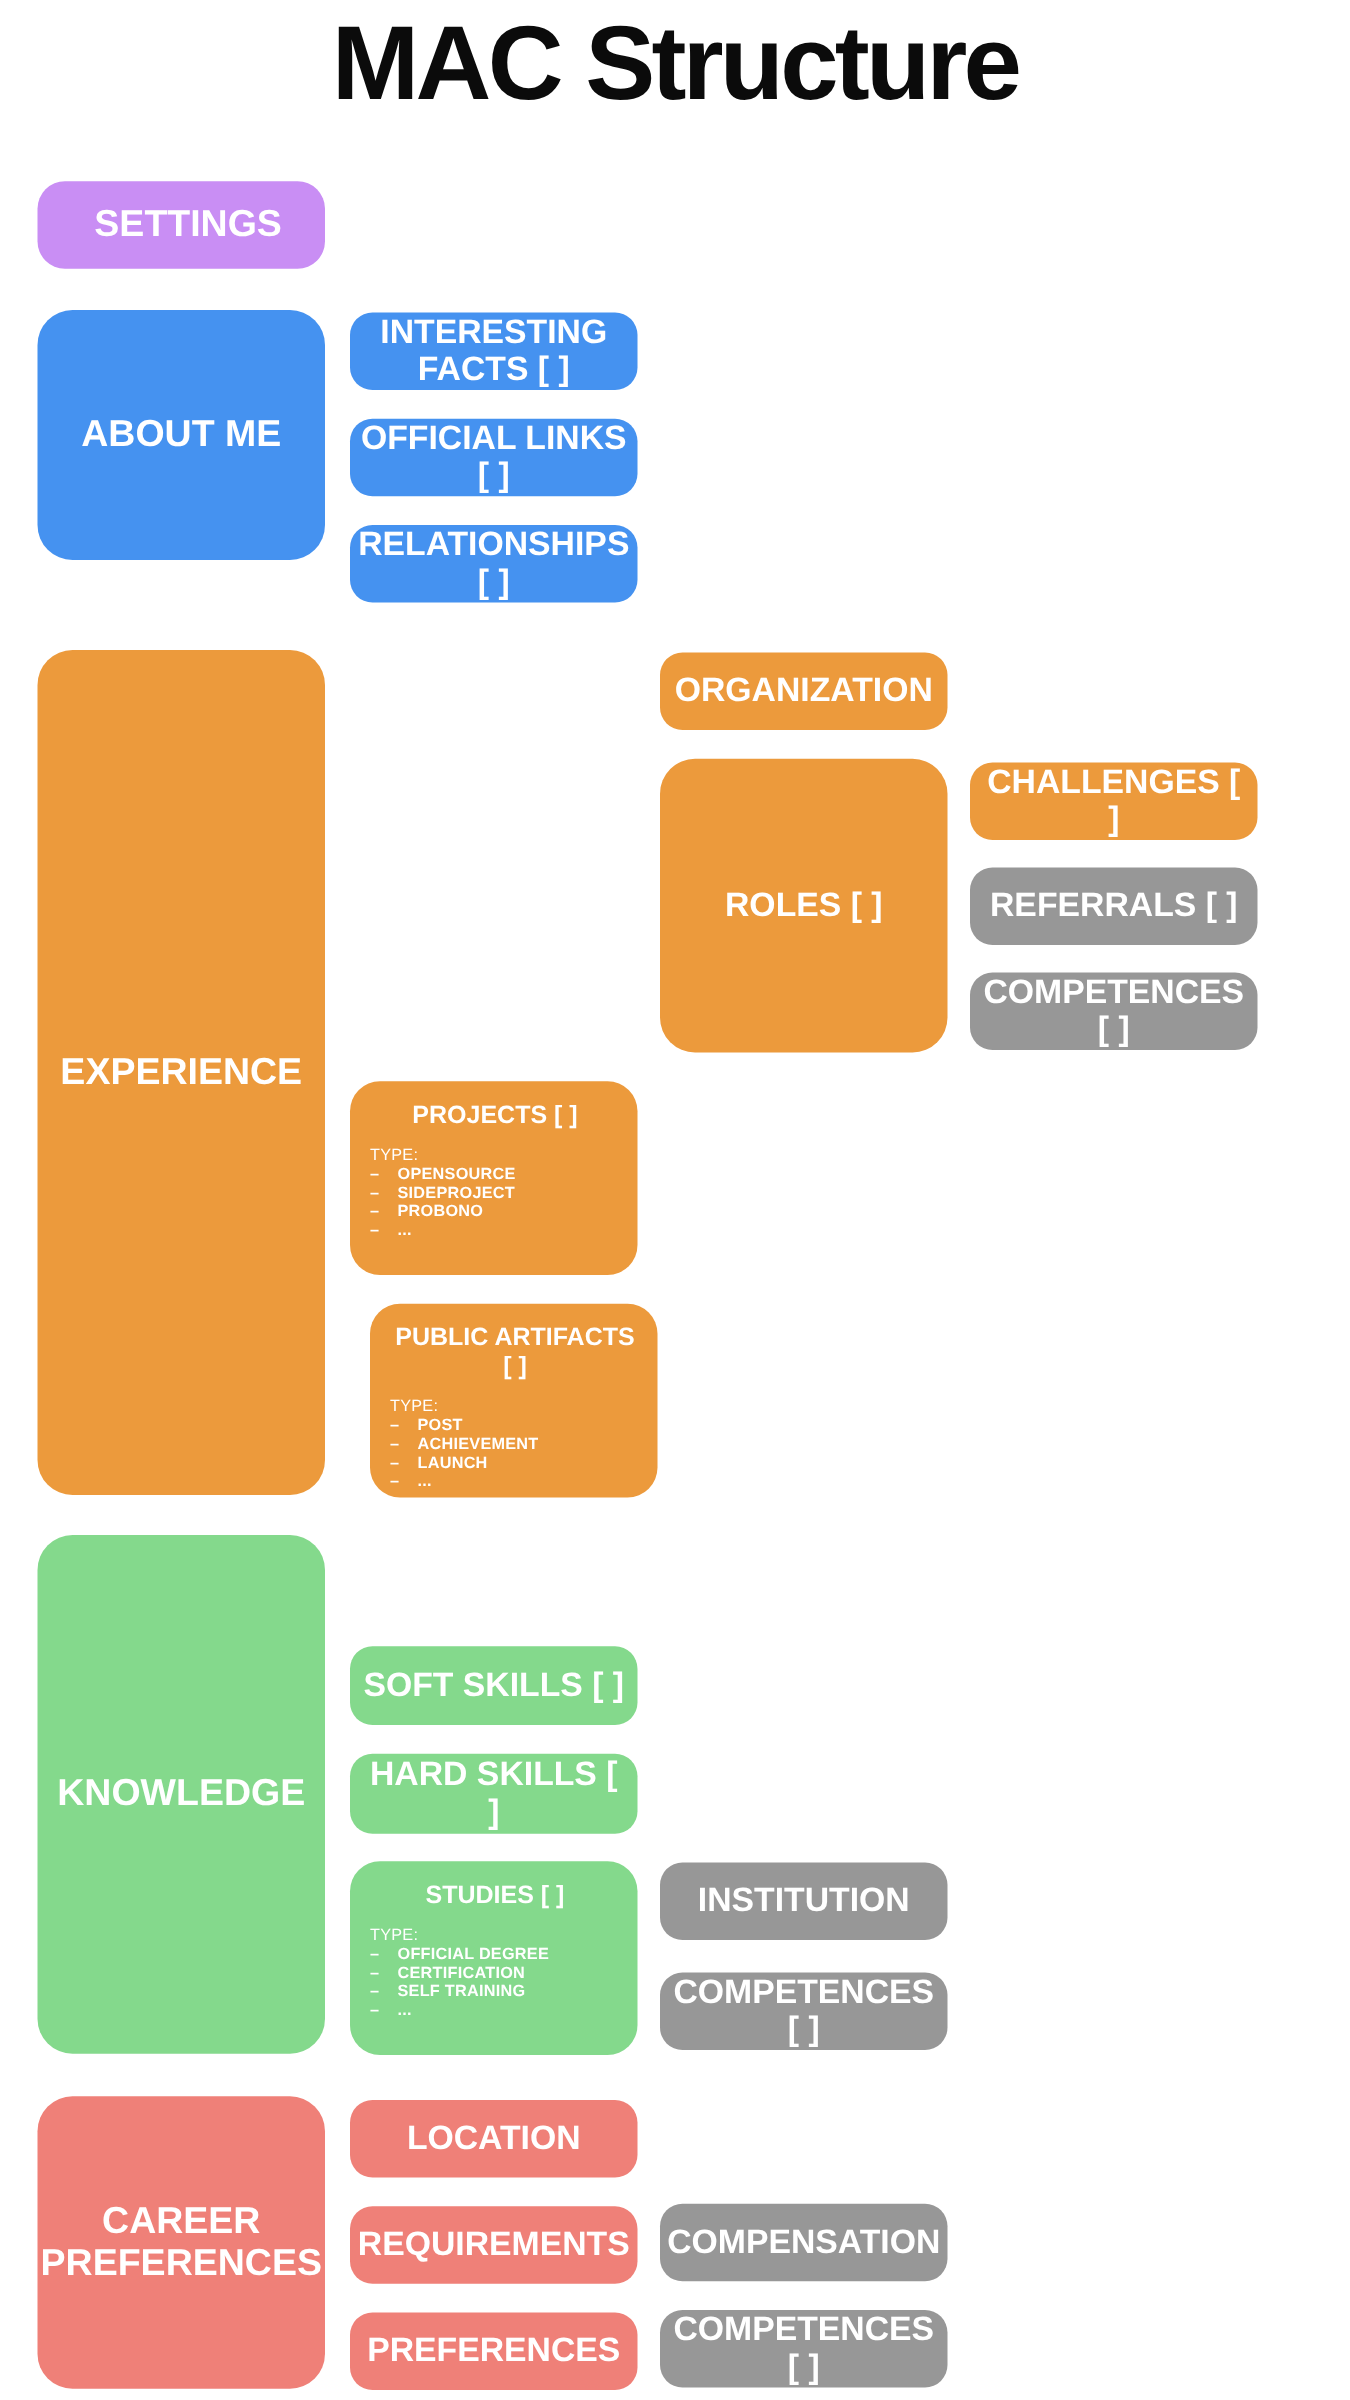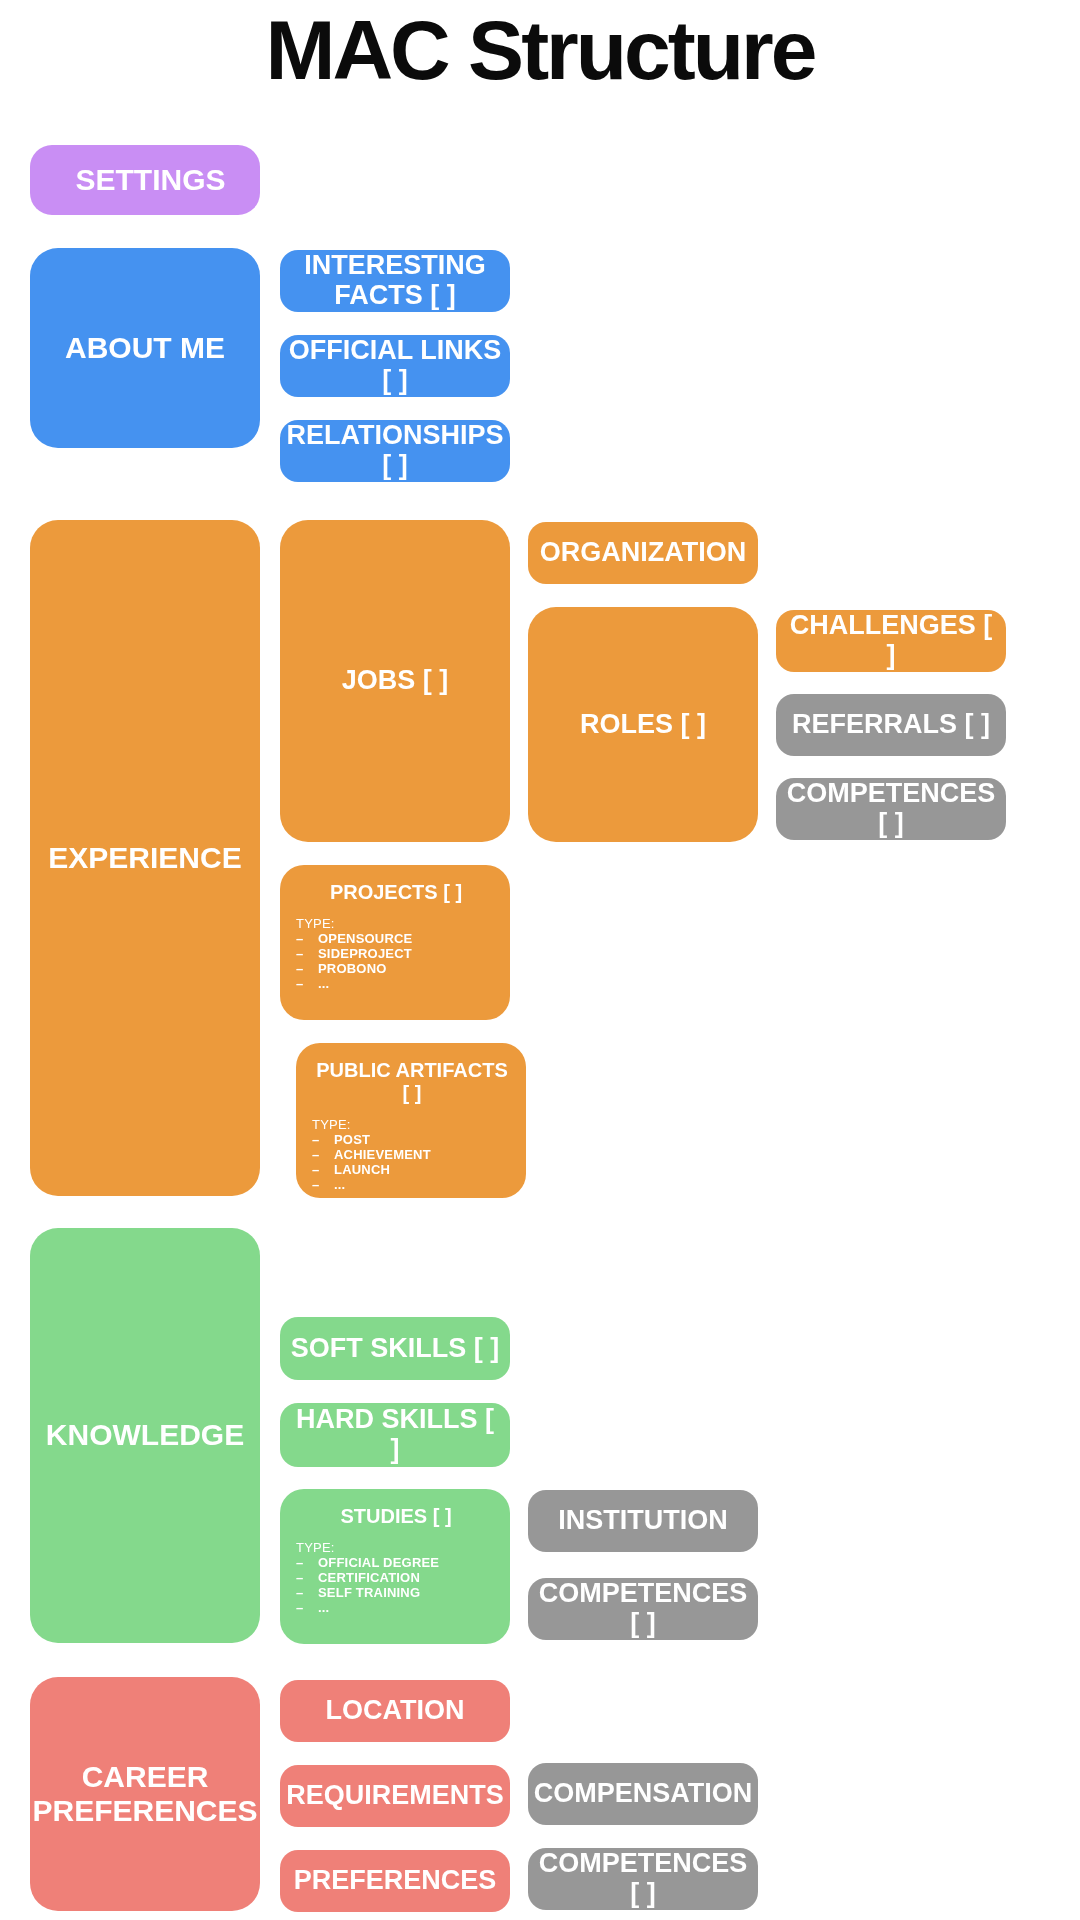--- a/index.html
+++ b/index.html
@@ -85,23 +85,20 @@
   <div class="node blue" style="left:280px;top:335px;width:230px;height:62px;">
     <span class="lbl-small">OFFICIAL LINKS [ ]</span>
   </div>
   <div class="node blue" style="left:280px;top:420px;width:230px;height:62px;">
     <span class="lbl-small">RELATIONSHIPS [ ]</span>
   </div>
 
   <div class="node big orange" style="left:30px;top:520px;width:230px;height:676px;">
     <span class="lbl-big">EXPERIENCE</span>
   </div>
-  <div class="node big orange" style="left:280px;top:520px;width:230px;height:322px;">
-    <span class="lbl-small">JOBS [ ]</span>
-  </div>
   <div class="node orange" style="left:528px;top:522px;width:230px;height:62px;">
     <span class="lbl-small">ORGANIZATION</span>
   </div>
   <div class="node big orange" style="left:528px;top:607px;width:230px;height:235px;">
     <span class="lbl-small">ROLES [ ]</span>
   </div>
   <div class="node orange" style="left:776px;top:610px;width:230px;height:62px;">
     <span class="lbl-small">CHALLENGES [ ]</span>
   </div>
   <div class="node gray" style="left:776px;top:694px;width:230px;height:62px;">

